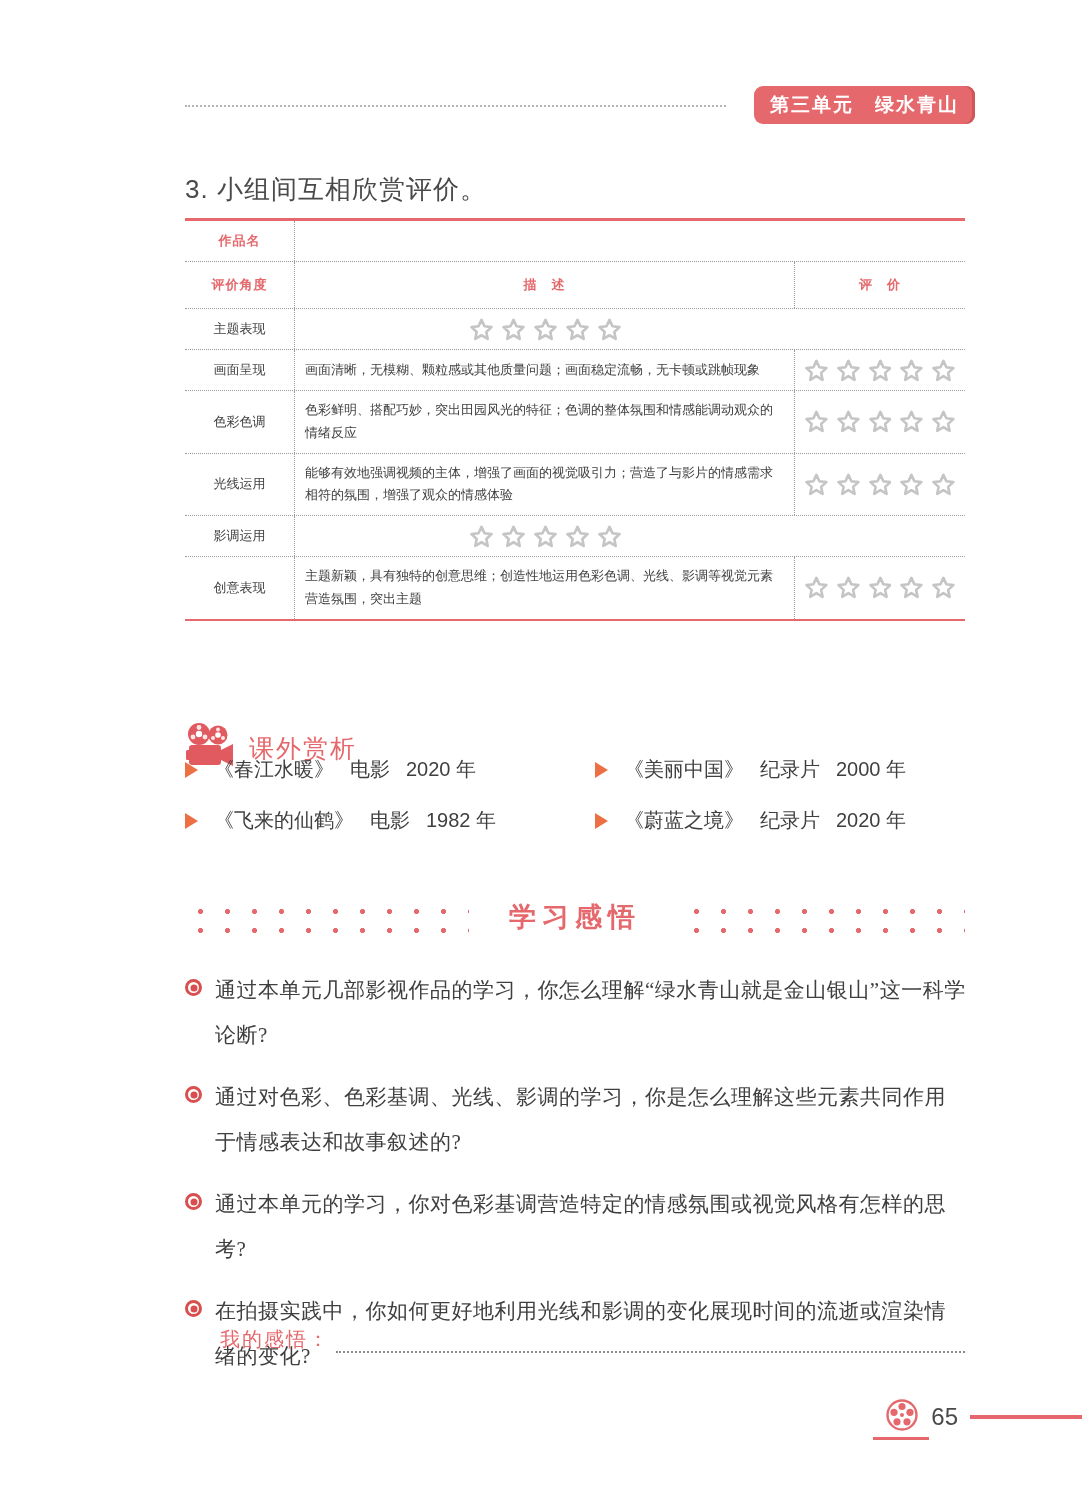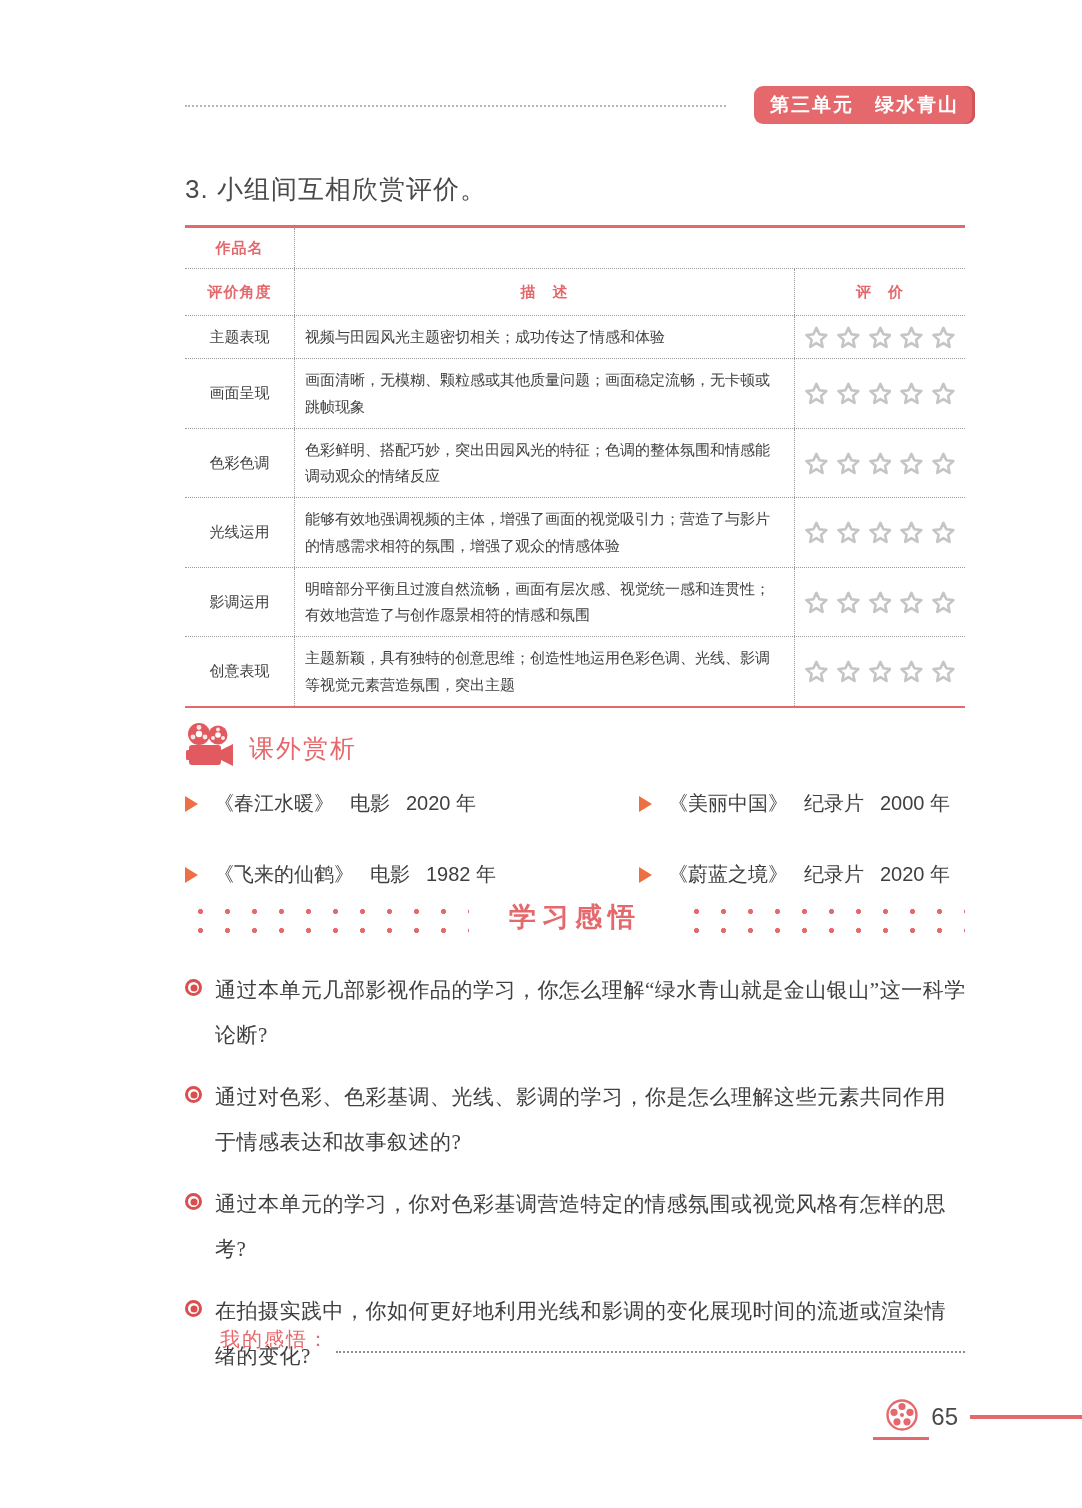--- a/index.html
+++ b/index.html
@@ -26,42 +26,42 @@
   .unit-badge{
     background:var(--accent);color:#fff;font-size:19px;font-weight:bold;
     padding:6px 16px;border-radius:9px;letter-spacing:2px;white-space:nowrap;
     box-shadow:inset -3px 0 0 #d05458;
   }
 
   
   .section-title{position:absolute;left:185px;top:172px;font-size:26px;color:#4a4a4a;letter-spacing:1px;}
 
   
-  .eval-table{position:absolute;left:185px;top:225px;width:780px;
+  .eval-table{position:absolute;left:185px;top:218px;width:780px;
     border-top:3px solid var(--accent);border-bottom:2px solid var(--accent);
-    font-size:15px;}
+    font-size:13px;}
   .trow{display:grid;grid-template-columns:110px 1fr 170px;border-bottom:1px dotted var(--dot-line);}
   .trow:last-child{border-bottom:none;}
   .trow.workname{grid-template-columns:110px 1fr;}
   .cell{padding:8px 10px;display:flex;align-items:center;border-right:1px dotted var(--dot-line);}
   .cell:last-child{border-right:none;}
   .cell.aspect{justify-content:center;text-align:center;min-height:40px;}
   .cell.desc{line-height:1.75;}
   .cell.stars{justify-content:center;gap:9px;}
   .red-label{color:var(--accent);justify-content:center;font-weight:bold;letter-spacing:1px;}
   .workname .cell{min-height:40px;}
   .thead .cell{min-height:46px;}
   .star{width:23px;height:23px;}
   .star polygon{fill:#ffffff;stroke:var(--star);stroke-width:2.3;stroke-linejoin:round;}
 
   
   .extra-header{position:absolute;left:185px;top:722px;display:flex;align-items:center;gap:12px;}
   .extra-title{color:var(--accent);font-size:25px;font-weight:normal;letter-spacing:2px;}
-  .film-list{position:absolute;left:185px;top:790px;width:780px;
-    display:grid;grid-template-columns:410px 1fr;row-gap:24px;font-size:20px;gap:44px;}
+  .film-list{position:absolute;left:185px;top:756px;width:780px;
+    display:grid;grid-template-columns:410px 1fr;row-gap:24px;font-size:20px;}
   .film-item{display:flex;align-items:center;gap:6px;}
   .tri-bullet{width:0;height:0;border-left:13px solid var(--orange);
     border-top:8px solid transparent;border-bottom:8px solid transparent;margin-right:4px;flex:none;}
   .film-item span{margin-right:10px;}
 
   
   .reflect-banner{position:absolute;left:185px;top:898px;width:780px;display:flex;align-items:center;}
   .dots{flex:1;height:38px;
     background-image:radial-gradient(circle,var(--accent) 2.2px,transparent 2.9px);
     background-size:27px 19px;background-position:2px 4px;background-repeat:repeat;}
@@ -105,21 +105,20 @@
     <div class="cell"></div>
   </div>
   <div class="trow thead">
     <div class="cell red-label">评价角度</div>
     <div class="cell red-label">描　述</div>
     <div class="cell red-label">评　价</div>
   </div>
 
   <div class="trow">
     <div class="cell aspect">主题表现</div>
-    <div class="cell desc">视频与田园风光主题密切相关；成功传达了情感和体验</div>
     <div class="cell stars">
         <svg class="star" viewBox="0 0 20 20">
           <polygon points="10,1.6 12.6,7.2 18.7,7.9 14.2,12.1 15.4,18.2 10,15 4.6,18.2 5.8,12.1 1.3,7.9 7.4,7.2"></polygon>
         </svg>
         <svg class="star" viewBox="0 0 20 20">
           <polygon points="10,1.6 12.6,7.2 18.7,7.9 14.2,12.1 15.4,18.2 10,15 4.6,18.2 5.8,12.1 1.3,7.9 7.4,7.2"></polygon>
         </svg>
         <svg class="star" viewBox="0 0 20 20">
           <polygon points="10,1.6 12.6,7.2 18.7,7.9 14.2,12.1 15.4,18.2 10,15 4.6,18.2 5.8,12.1 1.3,7.9 7.4,7.2"></polygon>
         </svg>
@@ -189,21 +188,20 @@
         <svg class="star" viewBox="0 0 20 20">
           <polygon points="10,1.6 12.6,7.2 18.7,7.9 14.2,12.1 15.4,18.2 10,15 4.6,18.2 5.8,12.1 1.3,7.9 7.4,7.2"></polygon>
         </svg>
         <svg class="star" viewBox="0 0 20 20">
           <polygon points="10,1.6 12.6,7.2 18.7,7.9 14.2,12.1 15.4,18.2 10,15 4.6,18.2 5.8,12.1 1.3,7.9 7.4,7.2"></polygon>
         </svg>
       </div>
   </div>
   <div class="trow">
     <div class="cell aspect">影调运用</div>
-    <div class="cell desc">明暗部分平衡且过渡自然流畅，画面有层次感、视觉统一感和连贯性；有效地营造了与创作愿景相符的情感和氛围</div>
     <div class="cell stars">
         <svg class="star" viewBox="0 0 20 20">
           <polygon points="10,1.6 12.6,7.2 18.7,7.9 14.2,12.1 15.4,18.2 10,15 4.6,18.2 5.8,12.1 1.3,7.9 7.4,7.2"></polygon>
         </svg>
         <svg class="star" viewBox="0 0 20 20">
           <polygon points="10,1.6 12.6,7.2 18.7,7.9 14.2,12.1 15.4,18.2 10,15 4.6,18.2 5.8,12.1 1.3,7.9 7.4,7.2"></polygon>
         </svg>
         <svg class="star" viewBox="0 0 20 20">
           <polygon points="10,1.6 12.6,7.2 18.7,7.9 14.2,12.1 15.4,18.2 10,15 4.6,18.2 5.8,12.1 1.3,7.9 7.4,7.2"></polygon>
         </svg>

